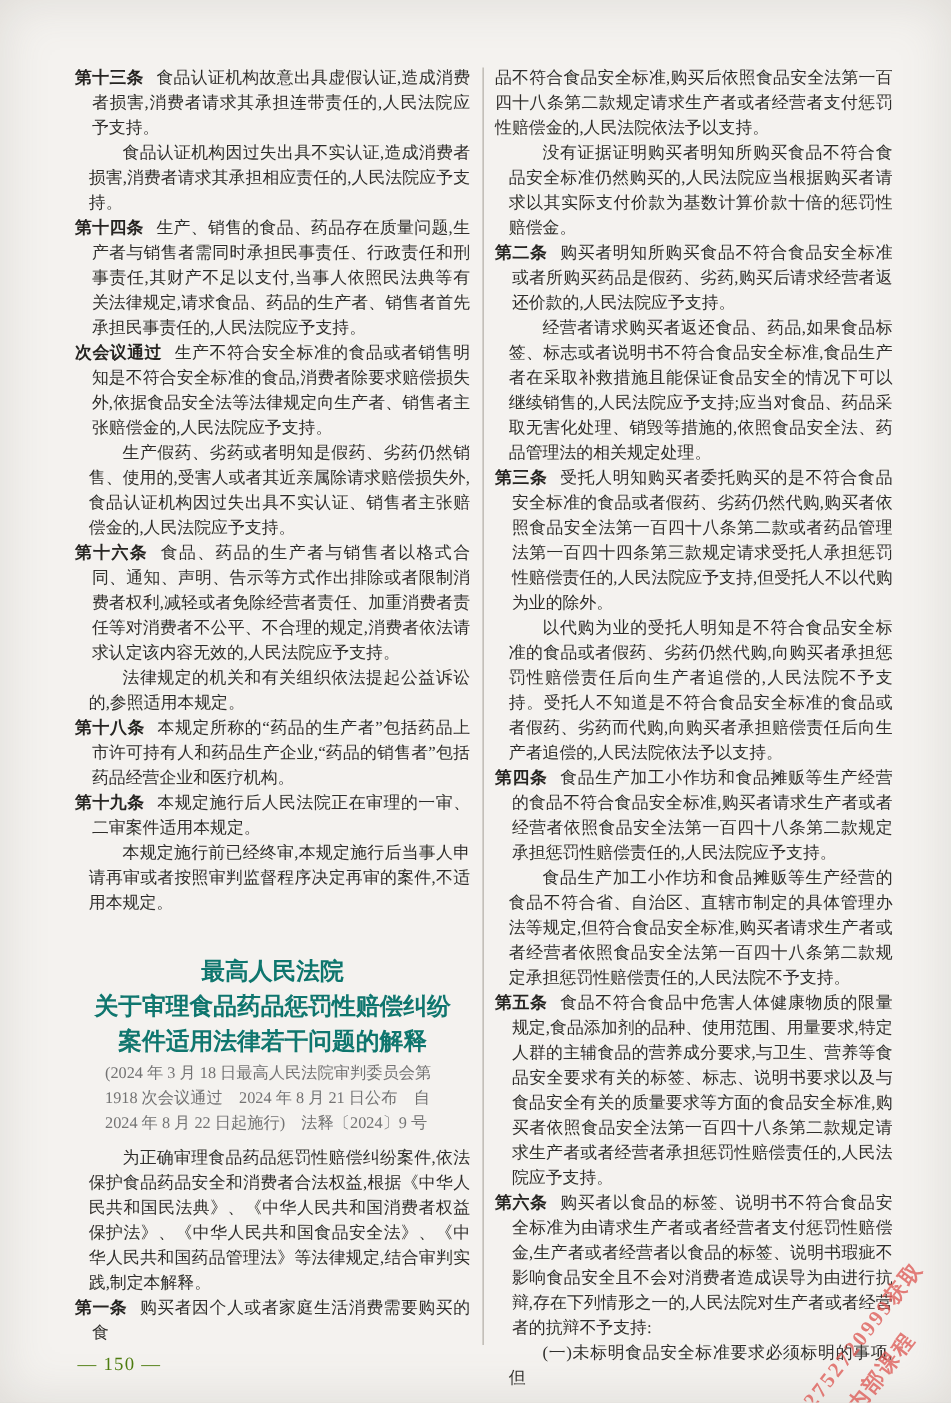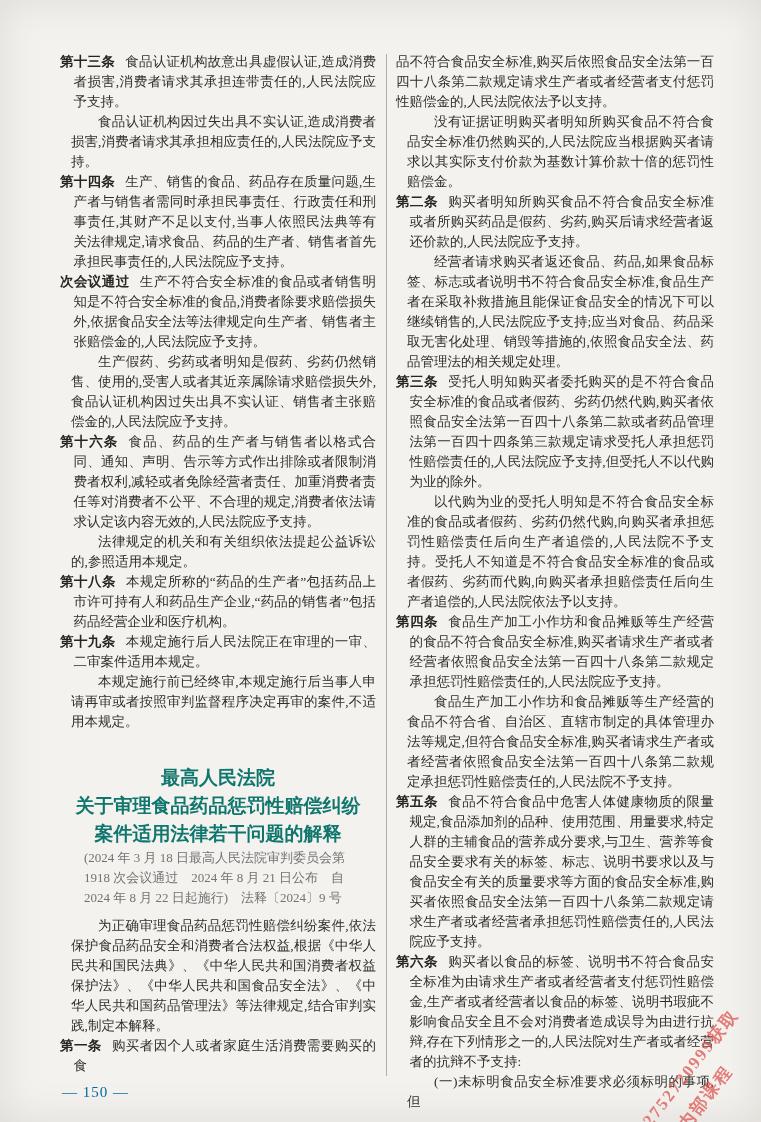--- a/index.html
+++ b/index.html
@@ -36,21 +36,21 @@
     font-size:19px;line-height:28px;color:#0f766e;
   }
   .meta{
     margin:8px 0 0;padding:0 6px 0 24px;
     font-size:13px;line-height:20px;text-indent:0;
     text-align:left;color:#737373;
   }
   .intro-gap{height:8px;}
   .page-number{
     position:absolute;left:62px;top:1084px;
-    font-size:15px;letter-spacing:1px;color:#0369a1;
+    font-size:15px;letter-spacing:1px;color:#4d7c0f;
   }
   .watermark{
     position:absolute;left:600px;top:1160px;width:420px;
     transform:rotate(-52deg);transform-origin:0 0;
     font-size:17px;line-height:30px;font-weight:bold;
     letter-spacing:2px;opacity:0.75;
     pointer-events:none;white-space:nowrap;
   }
 </style>
 </head>

